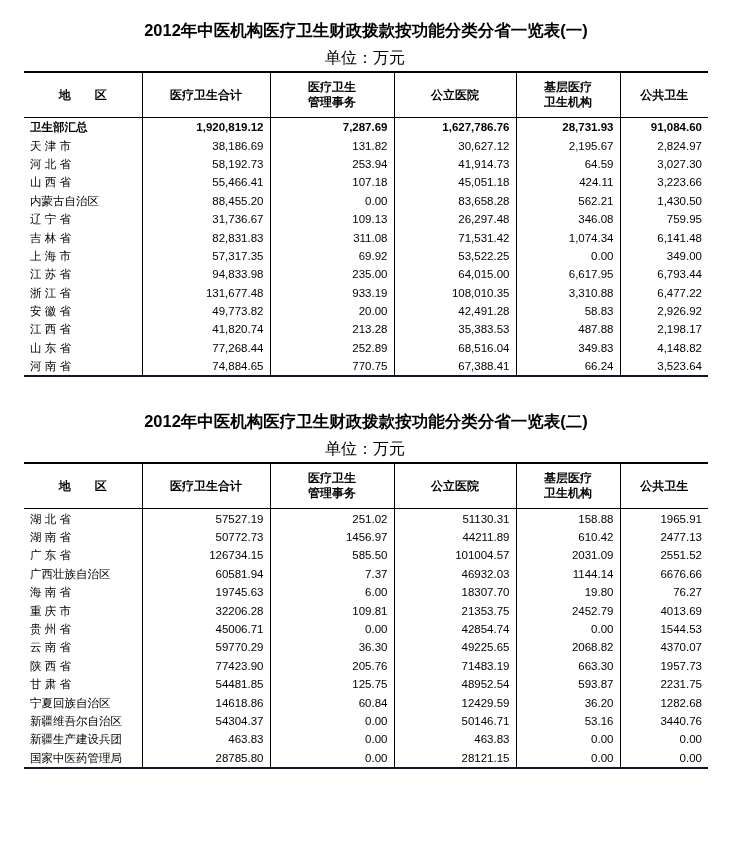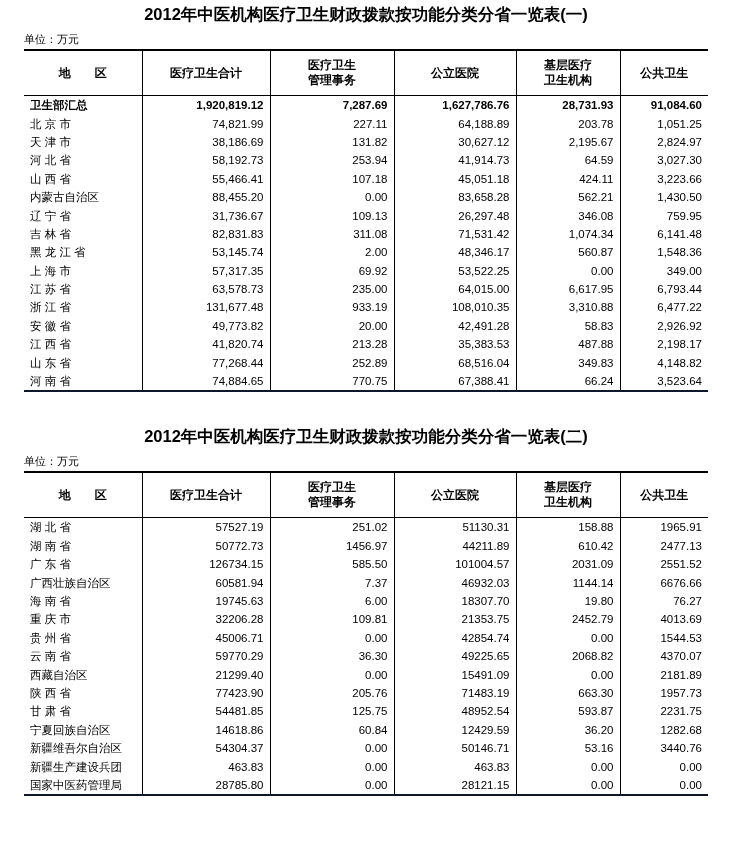--- a/index.html
+++ b/index.html
@@ -17,35 +17,35 @@
   .page {
     width: 732px;
     height: 856px;
     position: relative;
     box-sizing: border-box;
   }
   .table-block {
     width: 684px;
     margin: 0 auto;
   }
-  .block-1 { padding-top: 0; }
+  .block-1 { padding-top: 16px; }
   .block-2 { padding-top: 30px; }
 
   .title {
     text-align: center;
     font-size: 16.5px;
     font-weight: bold;
     letter-spacing: 0px;
     margin: 0 0 4px 0;
     padding: 4px 0 2px 0;
     font-family: "Liberation Sans", sans-serif;
   }
   .unit {
-    text-align: left;
-    font-size: 11px;
+    text-align: center;
+    font-size: 16px;
     padding-right: 2px;
     margin-bottom: 2px;
   }
   table.data {
     border-collapse: collapse;
     width: 684px;
     table-layout: fixed;
     font-size: 11.5px;
   }
   table.data col.c0 { width: 118px; }
@@ -140,28 +140,20 @@
       <tbody>
           <tr class="total">
             <td class="region">卫生部汇总</td>
             <td class="num">1,920,819.12</td>
             <td class="num">7,287.69</td>
             <td class="num">1,627,786.76</td>
             <td class="num">28,731.93</td>
             <td class="num">91,084.60</td>
           </tr>
           <tr>
-            <td class="region">北 京 市</td>
-            <td class="num">74,821.99</td>
-            <td class="num">227.11</td>
-            <td class="num">64,188.89</td>
-            <td class="num">203.78</td>
-            <td class="num">1,051.25</td>
-          </tr>
-          <tr>
             <td class="region">天 津 市</td>
             <td class="num">38,186.69</td>
             <td class="num">131.82</td>
             <td class="num">30,627.12</td>
             <td class="num">2,195.67</td>
             <td class="num">2,824.97</td>
           </tr>
           <tr>
             <td class="region">河 北 省</td>
             <td class="num">58,192.73</td>
@@ -196,38 +188,30 @@
           </tr>
           <tr>
             <td class="region">吉 林 省</td>
             <td class="num">82,831.83</td>
             <td class="num">311.08</td>
             <td class="num">71,531.42</td>
             <td class="num">1,074.34</td>
             <td class="num">6,141.48</td>
           </tr>
           <tr>
-            <td class="region">黑 龙 江 省</td>
-            <td class="num">53,145.74</td>
-            <td class="num">2.00</td>
-            <td class="num">48,346.17</td>
-            <td class="num">560.87</td>
-            <td class="num">1,548.36</td>
-          </tr>
-          <tr>
             <td class="region">上 海 市</td>
             <td class="num">57,317.35</td>
             <td class="num">69.92</td>
             <td class="num">53,522.25</td>
             <td class="num">0.00</td>
             <td class="num">349.00</td>
           </tr>
           <tr>
             <td class="region">江 苏 省</td>
-            <td class="num">63,578.73</td>
+            <td class="num">94,833.98</td>
             <td class="num">235.00</td>
             <td class="num">64,015.00</td>
             <td class="num">6,617.95</td>
             <td class="num">6,793.44</td>
           </tr>
           <tr>
             <td class="region">浙 江 省</td>
             <td class="num">131,677.48</td>
             <td class="num">933.19</td>
             <td class="num">108,010.35</td>
@@ -365,28 +349,20 @@
           </tr>
           <tr>
             <td class="region">云 南 省</td>
             <td class="num">59770.29</td>
             <td class="num">36.30</td>
             <td class="num">49225.65</td>
             <td class="num">2068.82</td>
             <td class="num">4370.07</td>
           </tr>
           <tr>
-            <td class="region">西藏自治区</td>
-            <td class="num">21299.40</td>
-            <td class="num">0.00</td>
-            <td class="num">15491.09</td>
-            <td class="num">0.00</td>
-            <td class="num">2181.89</td>
-          </tr>
-          <tr>
             <td class="region">陕 西 省</td>
             <td class="num">77423.90</td>
             <td class="num">205.76</td>
             <td class="num">71483.19</td>
             <td class="num">663.30</td>
             <td class="num">1957.73</td>
           </tr>
           <tr>
             <td class="region">甘 肃 省</td>
             <td class="num">54481.85</td>

